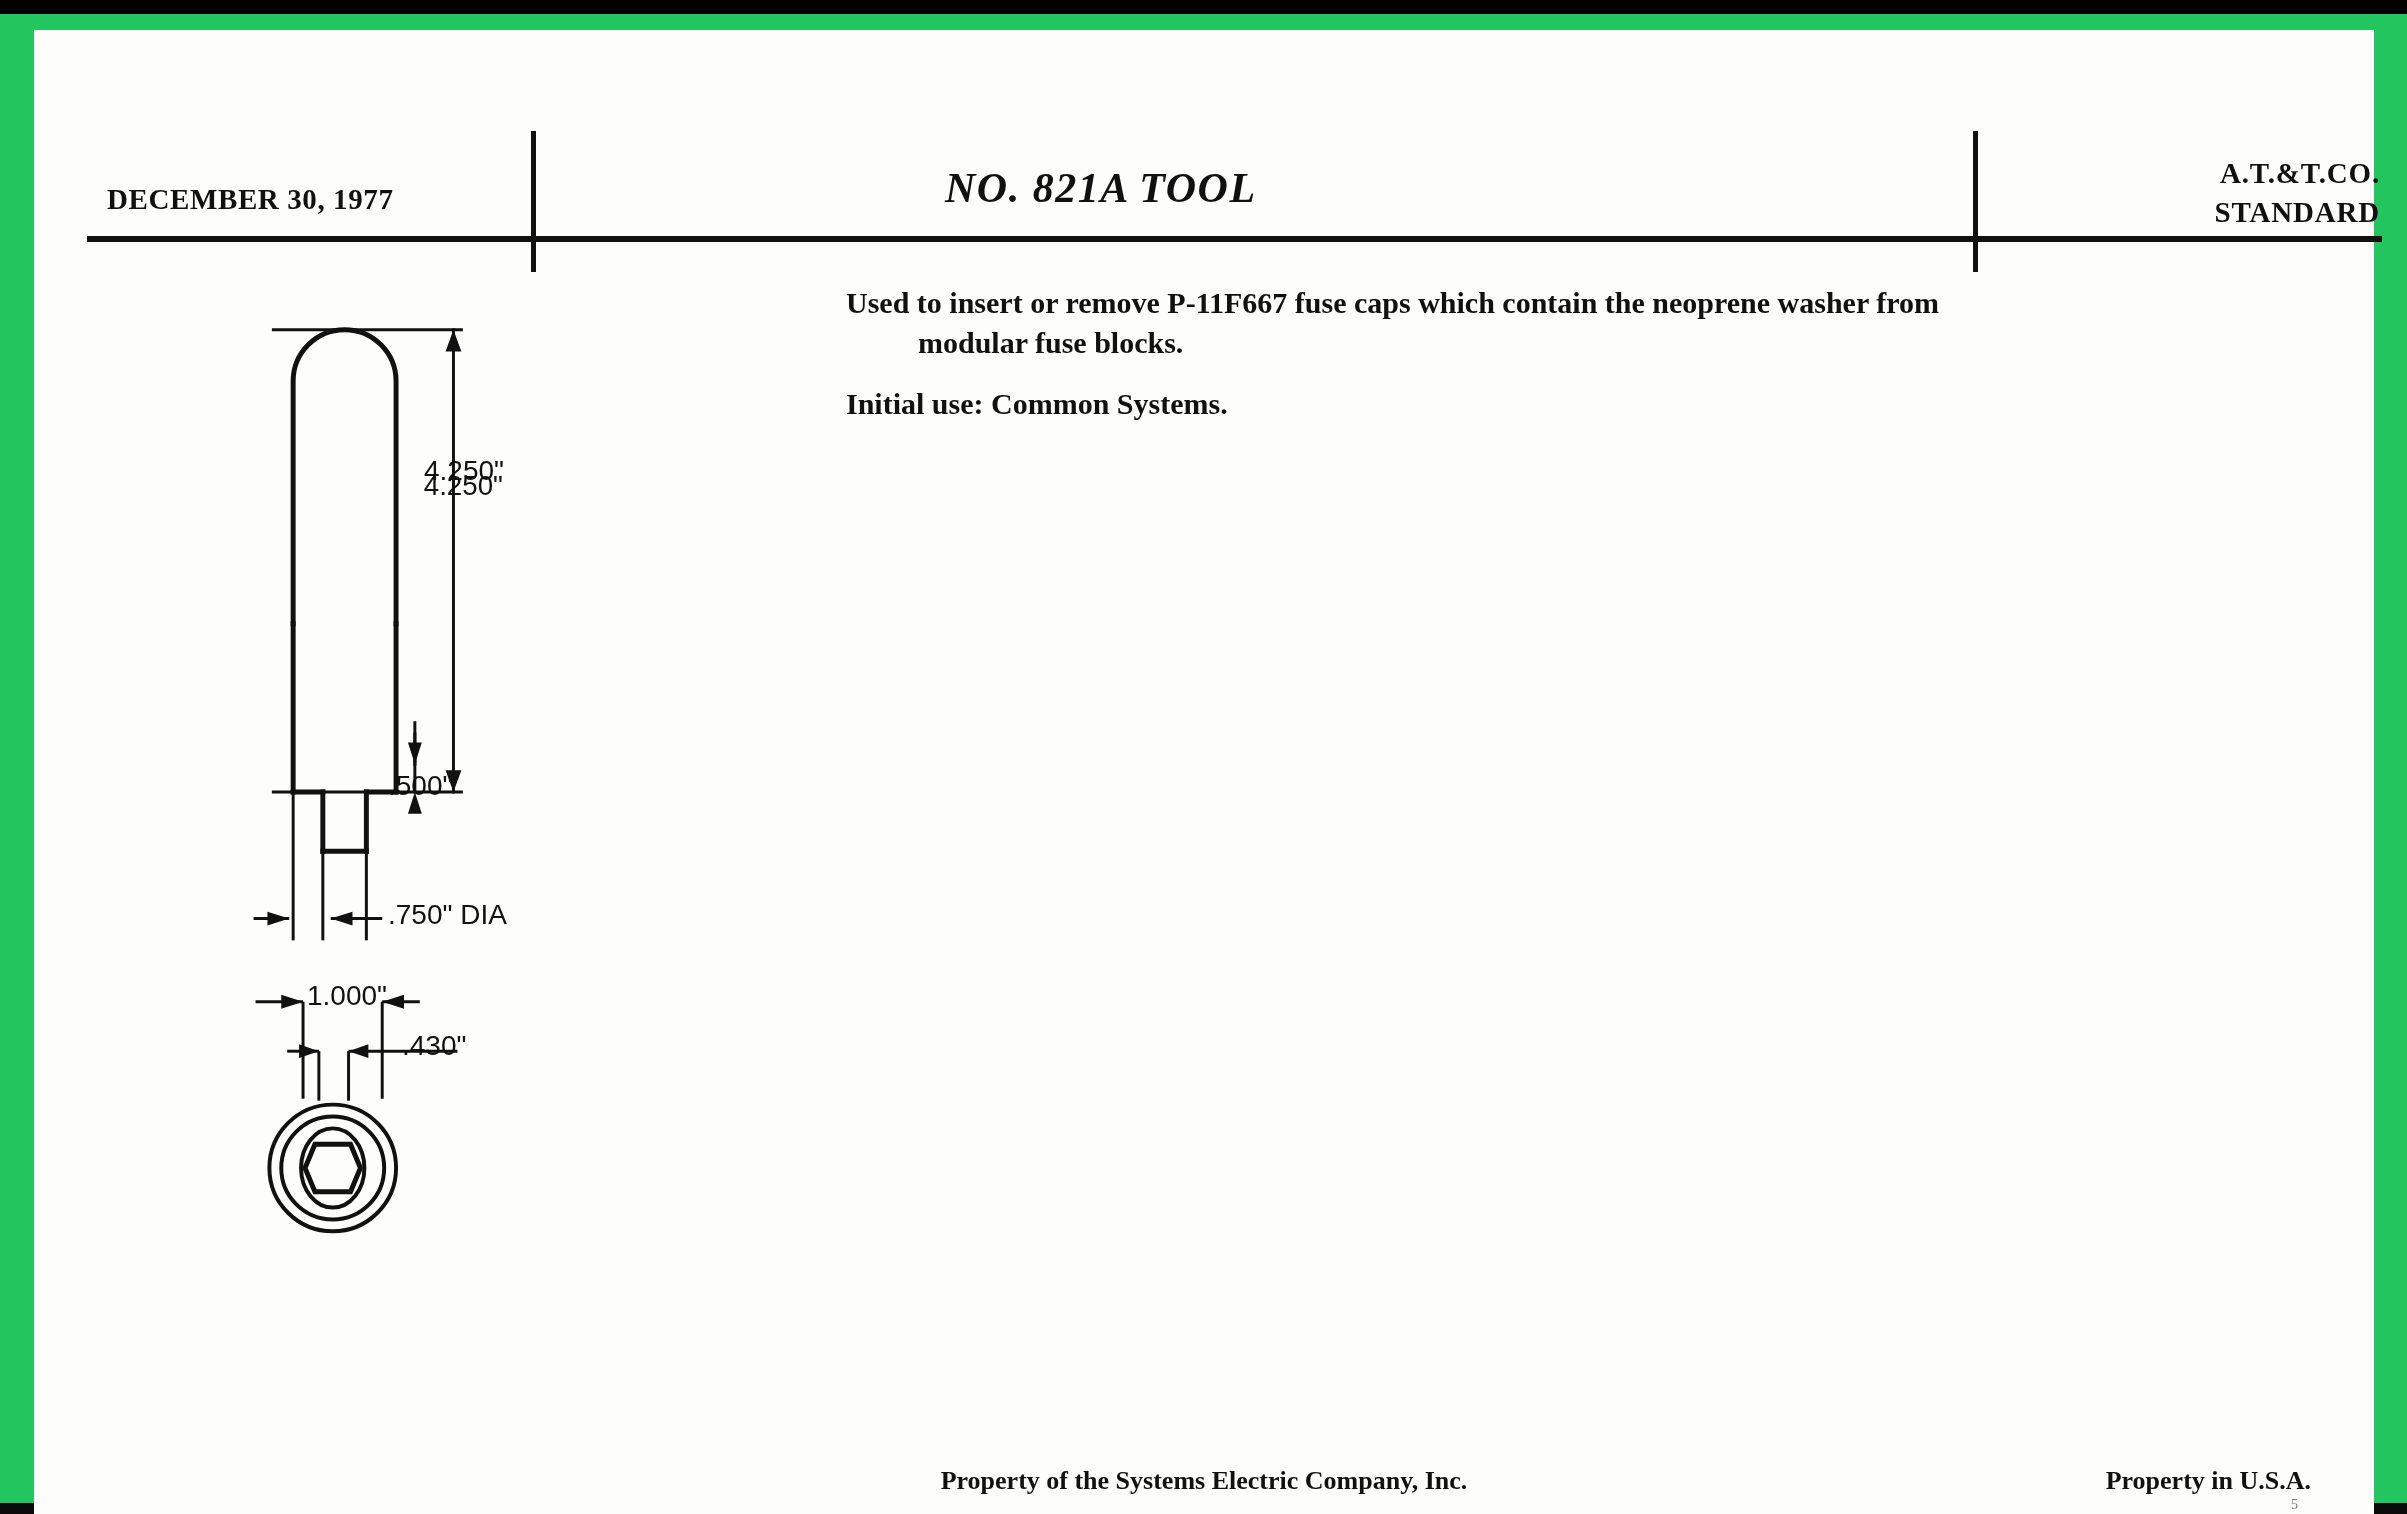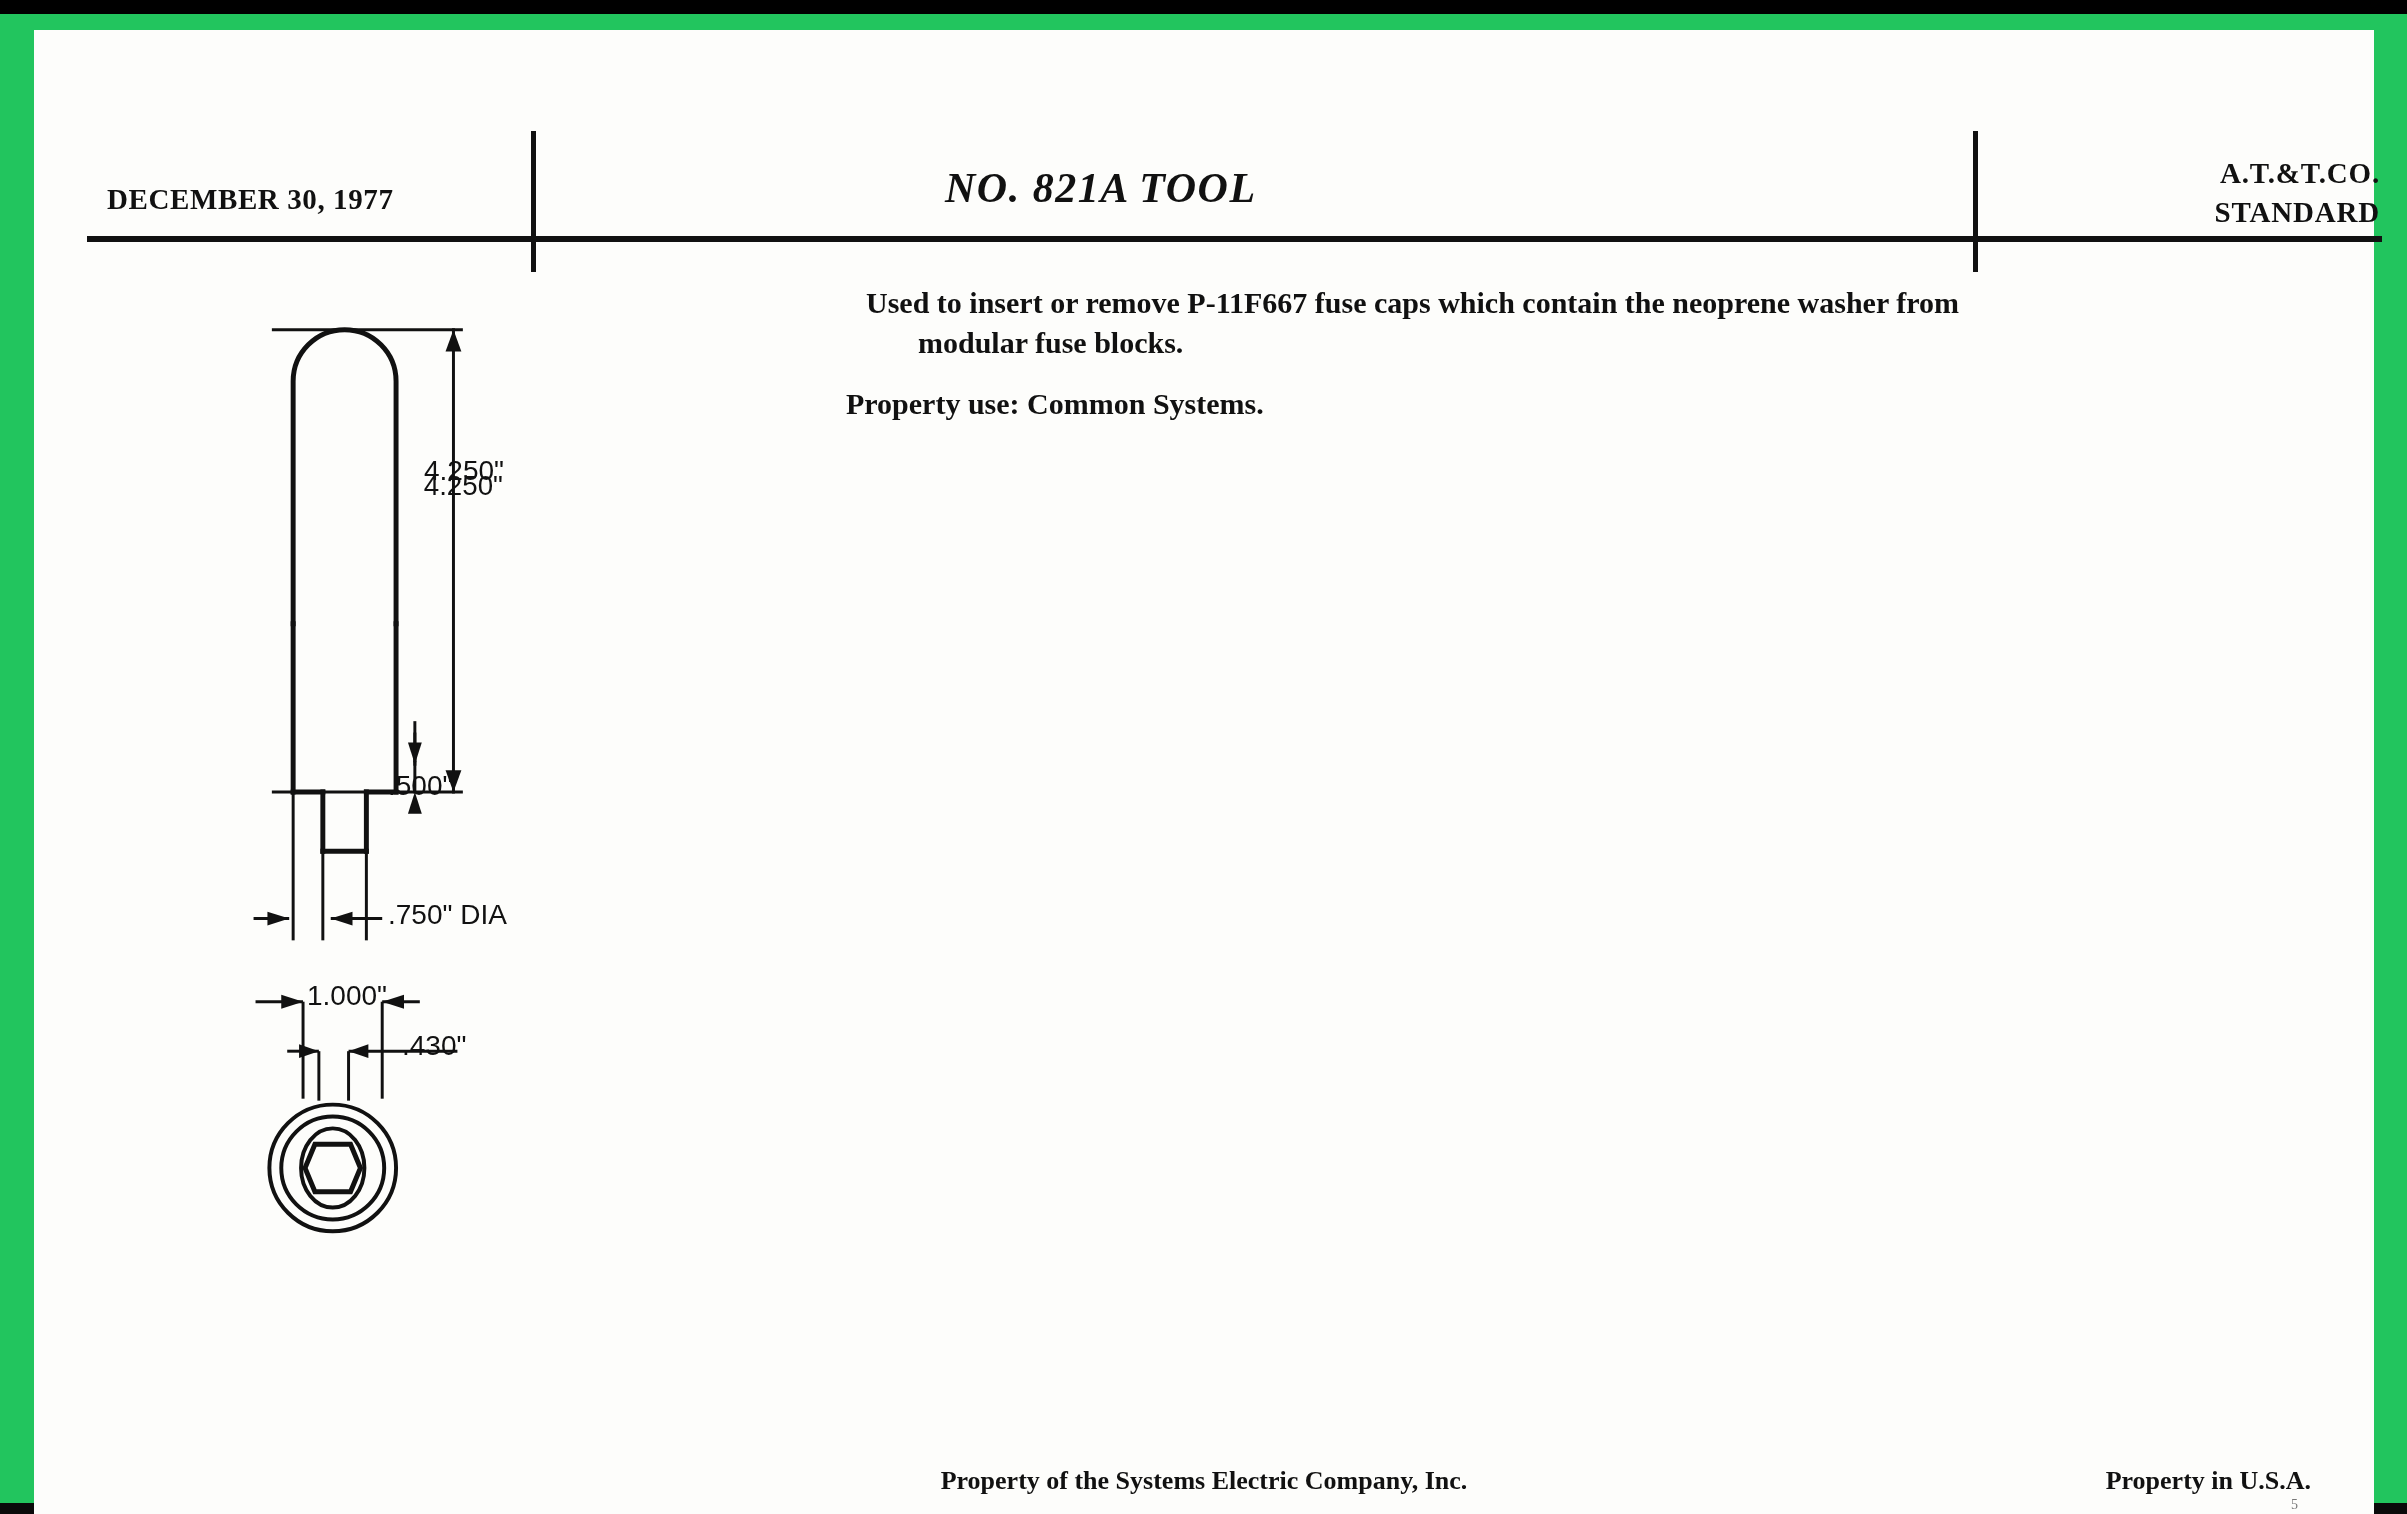--- a/index.html
+++ b/index.html
@@ -121,21 +121,21 @@
   .body-text {
     position: absolute;
     left: 812px;
     top: 253px;
     width: 1495px;
     font-size: 30px;
     font-weight: bold;
     color: #111;
     line-height: 1.32;
   }
-  .body-text .l1 { text-align: justify; margin-left: 20px; }
+  .body-text .l1 { text-align: justify; }
   .body-text .l2 { margin-left: 72px; }
   .body-text .l3 { margin-top: 22px; }
 
   
   .drawing {
     position: absolute;
     left: 178px;
     top: 267px;
     width: 475px;
     height: 1069px;
@@ -190,21 +190,21 @@
       <div class="hdr-owner">
         <div>A.T.&amp;T.CO.</div>
         <div>STANDARD</div>
       </div>
     </div>
     <div class="hrule"></div>
 
     <div class="body-text">
       <div class="l1">Used to insert or remove P-11F667 fuse caps which contain the neoprene washer from</div>
       <div class="l2">modular fuse blocks.</div>
-      <div class="l3">Property use:  Common Systems.</div>
+      <div class="l3">Initial use:  Common Systems.</div>
     </div>
 
     <div class="drawing">
       <svg width="475" height="1069" viewBox="0 0 480 1080" xmlns="http://www.w3.org/2000/svg">
         <g fill="none" stroke="#111" stroke-width="4" stroke-linecap="square">
 
           <path d="M 82 330 L 82 85 A 52 52 0 0 1 186 85 L 186 330" stroke-width="5"></path>
 
           <path d="M 82 330 L 82 500" stroke-width="5"></path>
           <path d="M 186 330 L 186 500" stroke-width="5"></path>

